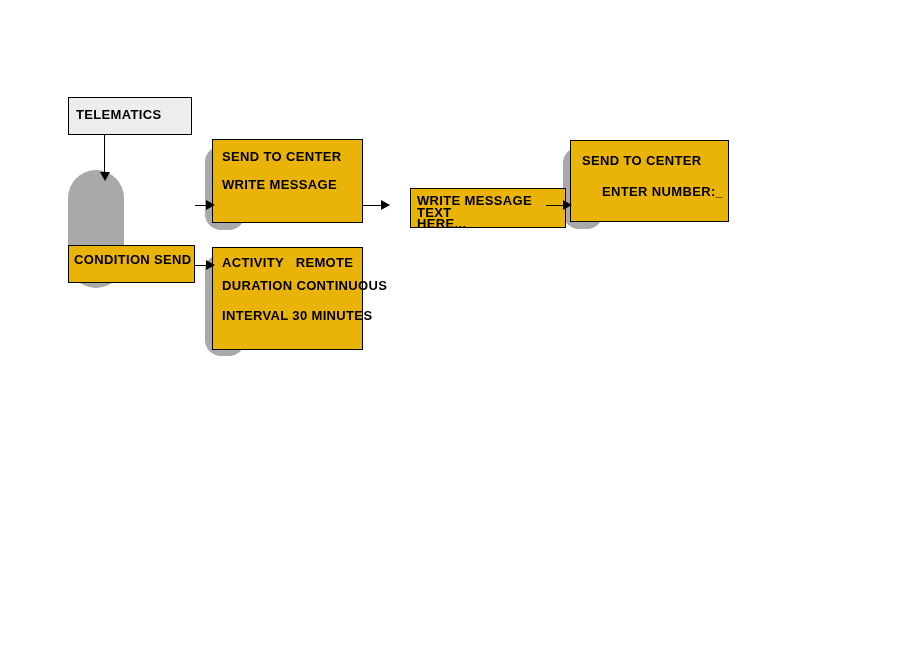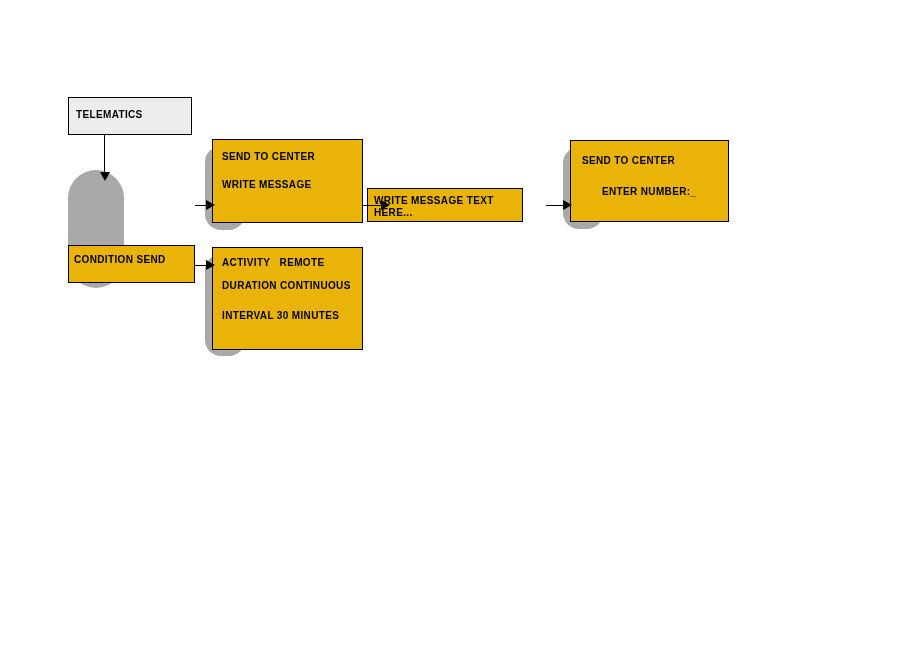--- a/index.html
+++ b/index.html
@@ -41,21 +41,21 @@
   .pill.stadium {
     border-radius: 28px;
   }
   .pill.panel-shadow {
     border-radius: 16px;
   }
 
   
   .line {
     position: absolute;
-    font-size: 10px;
+    font-size: 13px;
     font-weight: bold;
     letter-spacing: 0.35px;
     color: #000000;
     white-space: pre;
     line-height: 11px;
   }
   .line.wrap {
     white-space: pre-line;
     line-height: 11.5px;
   }
@@ -119,21 +119,21 @@
   <div class="pill panel-shadow" style="left:205px; top:254px; width:40px; height:102px;"></div>
   <div class="node" style="left:212px; top:247px; width:151px; height:103px;">
     <span class="line" style="left:9px; top:9px;">ACTIVITY   REMOTE</span>
     <span class="line" style="left:9px; top:32px;">DURATION CONTINUOUS</span>
     <span class="line" style="left:9px; top:62px;">INTERVAL 30 MINUTES</span>
   </div>
 
   <div class="conn h" style="left:195px; top:265px; width:16px;"></div>
   <div class="arrow-right" style="left:206px; top:260px;"></div>
 
-  <div class="node" style="left:367px; top:188px; width:156px; height:34px;">
+  <div class="node" style="left:410px; top:188px; width:156px; height:40px;">
     <span class="line wrap" style="left:6px; top:6px;">WRITE MESSAGE TEXT
 HERE...</span>
   </div>
 
   <div class="conn h" style="left:363px; top:205px; width:26px;"></div>
   <div class="arrow-right" style="left:381px; top:200px;"></div>
 
   <div class="pill panel-shadow" style="left:563px; top:147px; width:40px; height:82px;"></div>
   <div class="node" style="left:570px; top:140px; width:159px; height:82px;">
     <span class="line" style="left:11px; top:14px;">SEND TO CENTER</span>

